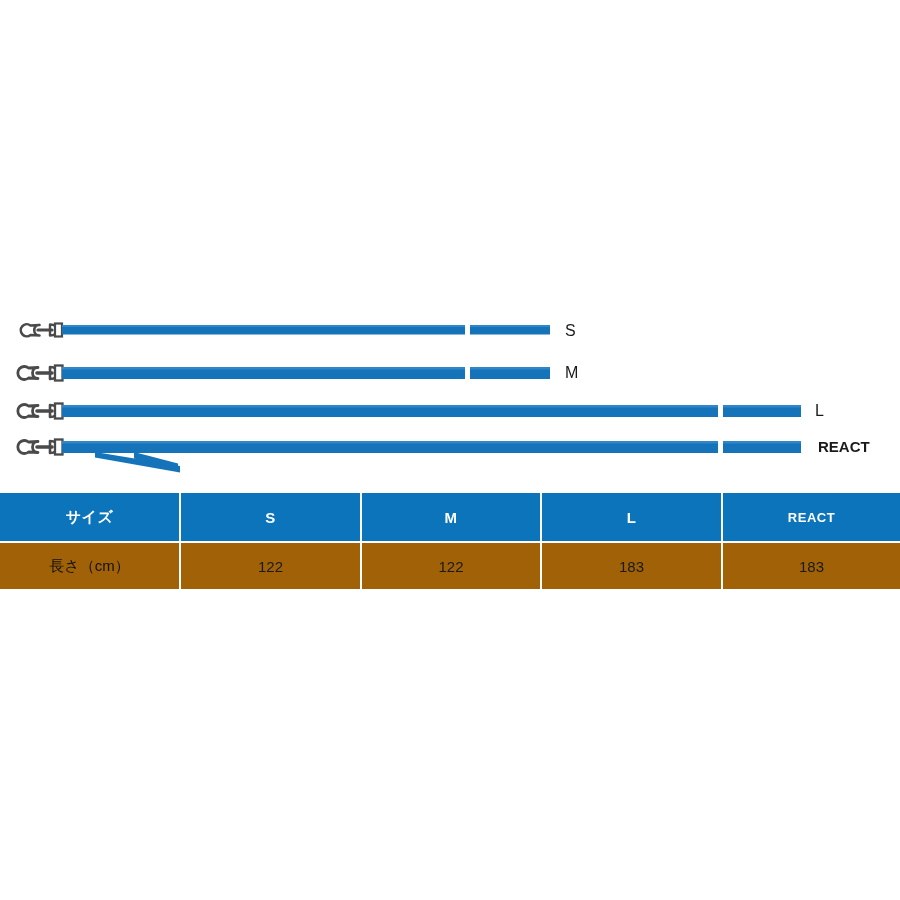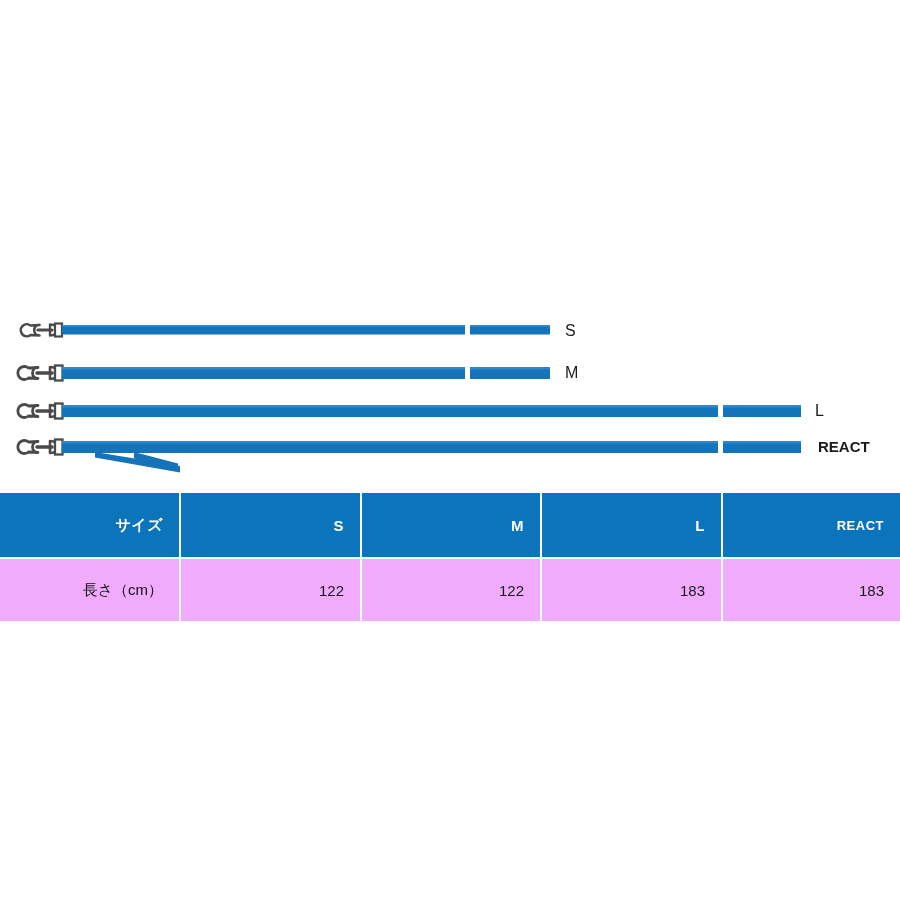--- a/index.html
+++ b/index.html
@@ -59,23 +59,23 @@
     table-layout: fixed;
   }
   #size-table col.c0 { width: 180px; }
   #size-table col.c1 { width: 181px; }
   #size-table col.c2 { width: 180px; }
   #size-table col.c3 { width: 181px; }
   #size-table col.c4 { width: 178px; }
 
   #size-table th,
   #size-table td {
-    padding: 16px;
+    padding: 8px;
     margin: 0;
-    text-align: right;
+    text-align: center;
     vertical-align: middle;
     border-left: 2px solid #ffffff;
     border-right: 2px solid #ffffff;
     border-top: 2px solid #ffffff;
     border-bottom: 2px solid #ffffff;
   }
   #size-table th:first-child,
   #size-table td:first-child {
     border-left: none;
   }
@@ -94,21 +94,21 @@
     border-top: none;
   }
   #size-table thead th.hdr-react {
     font-size: 13px;
   }
   #size-table thead th.hdr-size {
     font-size: 15px;
   }
 
   #size-table tbody td {
-    background: #f0abfc;
+    background: #a16207;
     height: 30px;
     font-size: 15px;
     color: #1a1a1a;
   }
   #size-table tbody td.rowhead {
     font-size: 15px;
     font-weight: normal;
     color: #111111;
   }
   #size-table tbody tr:last-child td {

